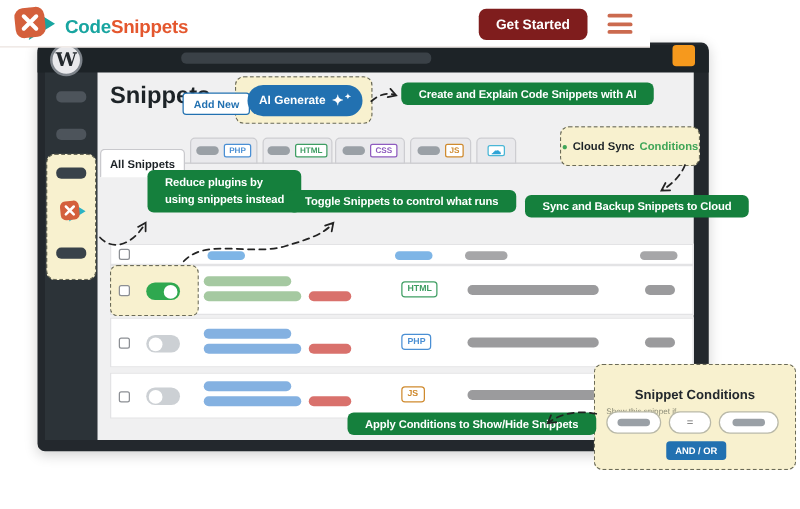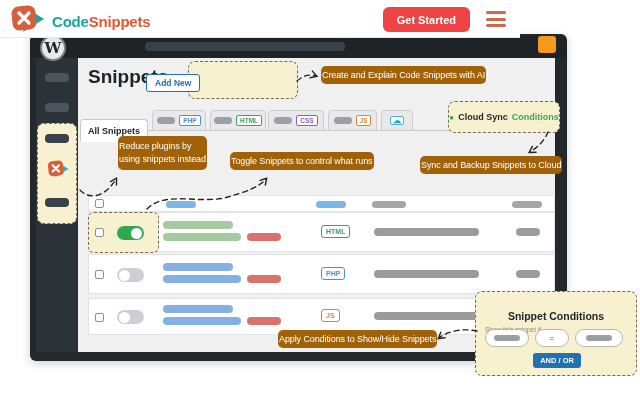--- a/index.html
+++ b/index.html
@@ -4,21 +4,21 @@
 <style>
   * { margin:0; padding:0; box-sizing:border-box; }
   html,body { width:640px; height:407px; background:#fff; font-family:"Liberation Sans", sans-serif; overflow:hidden; }
   .page { position:relative; width:640px; height:407px; background:#fff; }
 
   
   .site-header { position:absolute; left:0; top:0; width:520px; height:38px; background:#fff; border-bottom:1px solid #ece4df; z-index:9; }
   .logo-wrap { position:absolute; left:10px; top:3px; display:flex; align-items:center; gap:4px; }
   .logo-text { font-size:15px; font-weight:700; letter-spacing:-0.2px; }
   .logo-code { color:#18A5A0; } .logo-snip { color:#E4572E; }
-  .cta-btn { position:absolute; right:50px; top:7px; height:25px; padding:0 14px; background:#ef4444; color:#fff; border:none; border-radius:6px; font-size:11px; font-weight:700; font-family:inherit; }
+  .cta-btn { position:absolute; right:50px; top:7px; height:25px; padding:0 14px; background:#7f1d1d; color:#fff; border:none; border-radius:6px; font-size:11px; font-weight:700; font-family:inherit; }
   .burger { position:absolute; right:14px; top:11px; width:20px; height:16px; display:flex; flex-direction:column; justify-content:space-between; cursor:pointer; }
   .burger i { display:block; height:3px; border-radius:2px; background:#CB6A4F; }
 
   
   .win { position:absolute; left:30px; top:34px; width:537px; height:327px; background:#23282d; border-radius:6px; box-shadow:0 3px 10px rgba(0,0,0,.18); z-index:0; }
   .adminbar { position:absolute; left:30px; top:36px; width:537px; height:22px; background:#1d2327; border-radius:6px 6px 0 0; z-index:1; }
   .adminbar-strip { position:absolute; left:145px; top:42px; width:200px; height:9px; background:#3a4147; border-radius:4px; z-index:1; }
   .adminbar-square { position:absolute; left:538px; top:36px; width:18px; height:17px; background:#F6991D; border-radius:3px; z-index:1; }
   .wp-logo { position:absolute; left:40px; top:35px; width:26px; height:26px; background:#e9e9ec; border:2px solid #7d838a; border-radius:50%; color:#23282d; display:flex; align-items:center; justify-content:center; font-family:"DejaVu Serif", serif; font-weight:700; font-size:15px; z-index:2; }
   .sidebar { position:absolute; left:36px; top:58px; width:42px; height:294px; background:#2c3338; z-index:1; }
@@ -30,21 +30,21 @@
   .side-pill.in-hl { background:#39424a; z-index:3; }
 
   
   .page-title { position:absolute; left:88px; top:66px; font-size:19px; font-weight:600; color:#1d2327; z-index:3; }
   .add-new { position:absolute; left:146px; top:74px; padding:3px 8px; background:#fff; color:#2271B1; border:1px solid #2271B1; border-radius:3px; font-size:8.5px; font-weight:600; font-family:inherit; z-index:3; }
   .hl-ai { left:188px; top:61px; width:110px; height:38px; }
   .ai-btn { position:absolute; left:198px; top:68px; width:92px; height:25px; background:#2271B1; color:#fff; border:none; border-radius:13px; font-size:9.5px; font-weight:700; font-family:inherit; z-index:3; display:flex; align-items:center; justify-content:center; gap:5px; }
   .sparkle-big { font-size:11px; } .sparkle-small { font-size:6px; margin-left:-4px; margin-top:-8px; }
 
   
-  .callout { position:absolute; background:#a16207; color:#fff; border-radius:5px; padding:4px 1px; font-size:9px; font-weight:400; white-space:nowrap; letter-spacing:-0.1px; z-index:7; }
+  .callout { position:absolute; background:#15803d; color:#fff; border-radius:5px; padding:4px 14px; font-size:9px; font-weight:700; white-space:nowrap; letter-spacing:-0.1px; z-index:7; }
   .callout-ai { left:321px; top:66px; }
   .callout-reduce { left:93px; top:136px; line-height:1.45;margin-left:25px; }
   .callout-toggle { left:230px; top:152px; }
   .callout-sync { left:420px; top:156px; }
   .callout-apply { left:278px; top:330px; }
 
   
   .tabline { position:absolute; left:80px; top:130px; width:402px; height:1px; background:#c9c9cd; z-index:2; }
   .tab { position:absolute; top:110px; height:21px; background:#e9e9ec; border:1px solid #cdcdd1; border-radius:4px 4px 0 0; display:flex; align-items:center; justify-content:center; gap:4px; z-index:3; cursor:pointer; }
   .tab-all { left:80px; top:119px; width:68px; height:23px; background:#fff; border-color:#c9c9cd; border-bottom:1px solid #fff; font-size:9px; font-weight:700; color:#1d2327; z-index:4;text-align:right; }
@@ -132,20 +132,25 @@
       <path d="M13,3 L34,16 L13,29 Q18,16 13,3 Z" fill="#2BB3C4"></path>
       <rect x="2" y="3" width="24" height="24" rx="7" fill="#D4603C" transform="rotate(-6 14 15)"></rect>
       <path d="M9,10 L19,20 M19,10 L9,20" stroke="#fff" stroke-width="3.2" stroke-linecap="round"></path>
     </svg>
   </div>
   <div class="side-pill in-hl" style="left:45px; top:198px;"></div>
 
   <div class="page-title">Snippets</div>
   <button class="add-new">Add New</button>
   <div class="hl hl-ai"></div>
+  <button class="ai-btn">
+    <span>AI Generate</span>
+    <span class="sparkle-big">✦</span>
+    <span class="sparkle-small">✦</span>
+  </button>
 
   <div class="tabline"></div>
   <div class="tab tab-all">All Snippets</div>
   <div class="tab tab-php">
       <span class="tpill"></span>
       <span class="tbadge bd-php">PHP</span>
     </div>
   <div class="tab tab-html">
       <span class="tpill"></span>
       <span class="tbadge bd-html">HTML</span>

